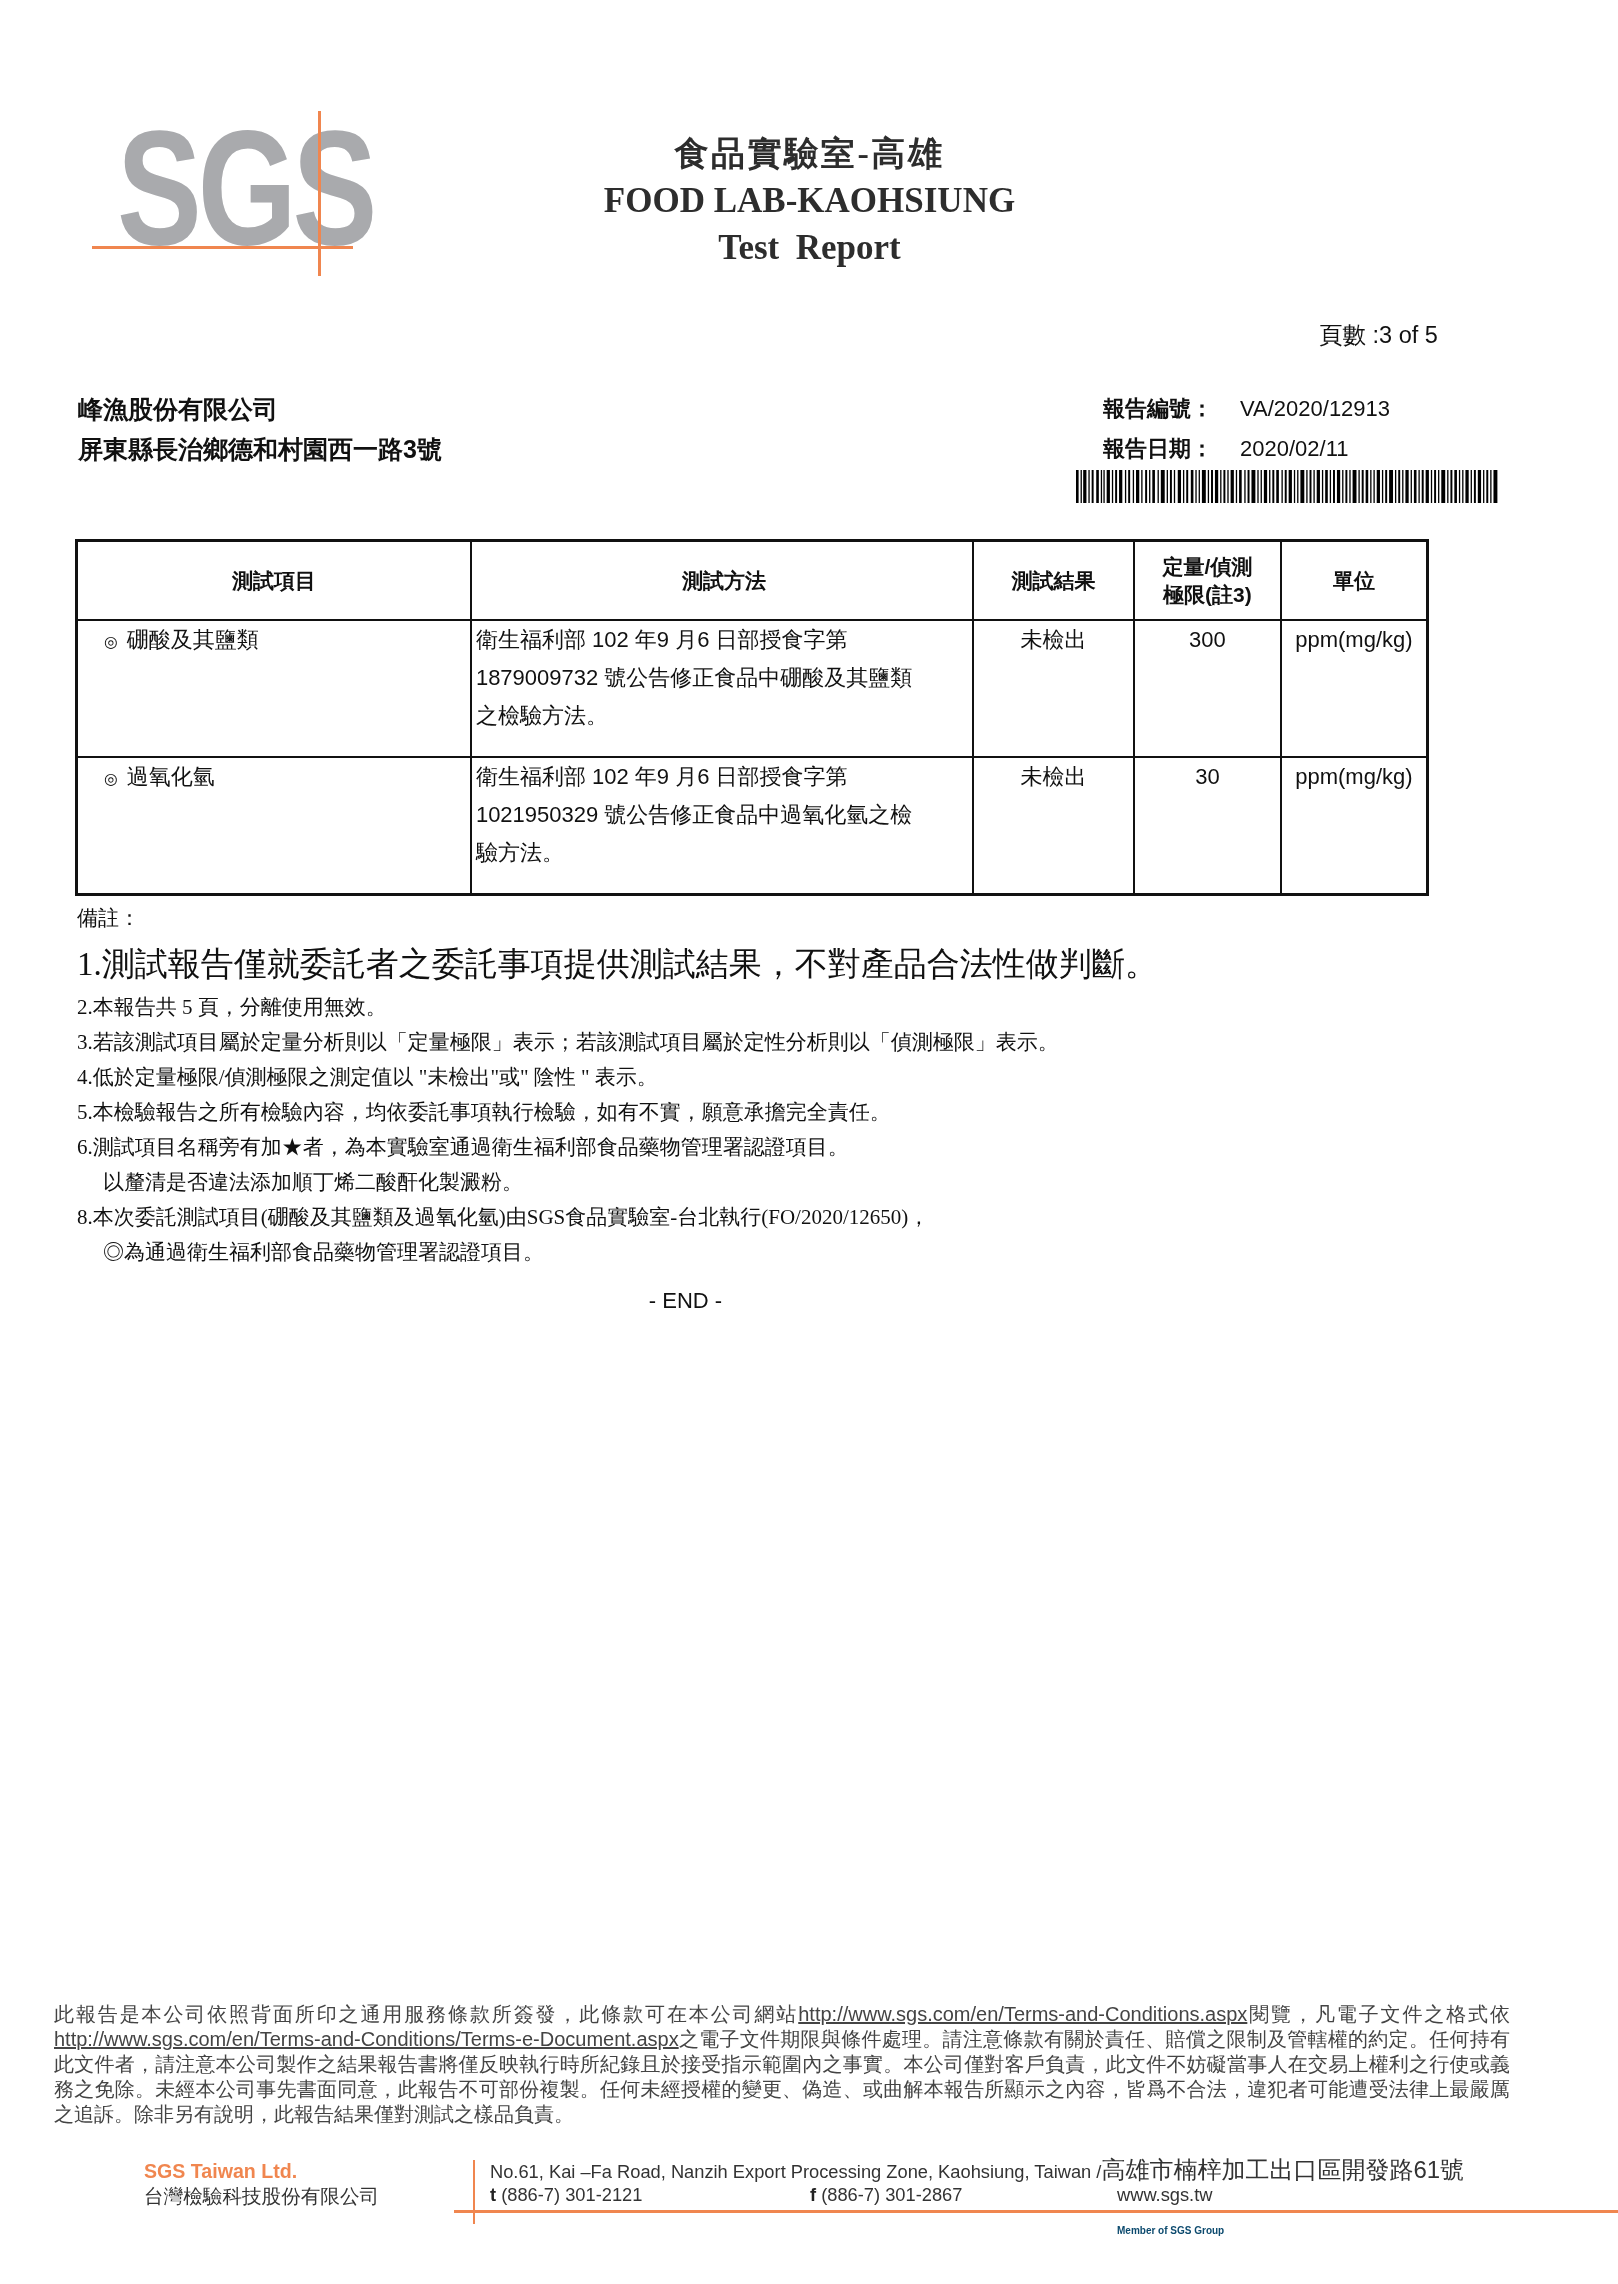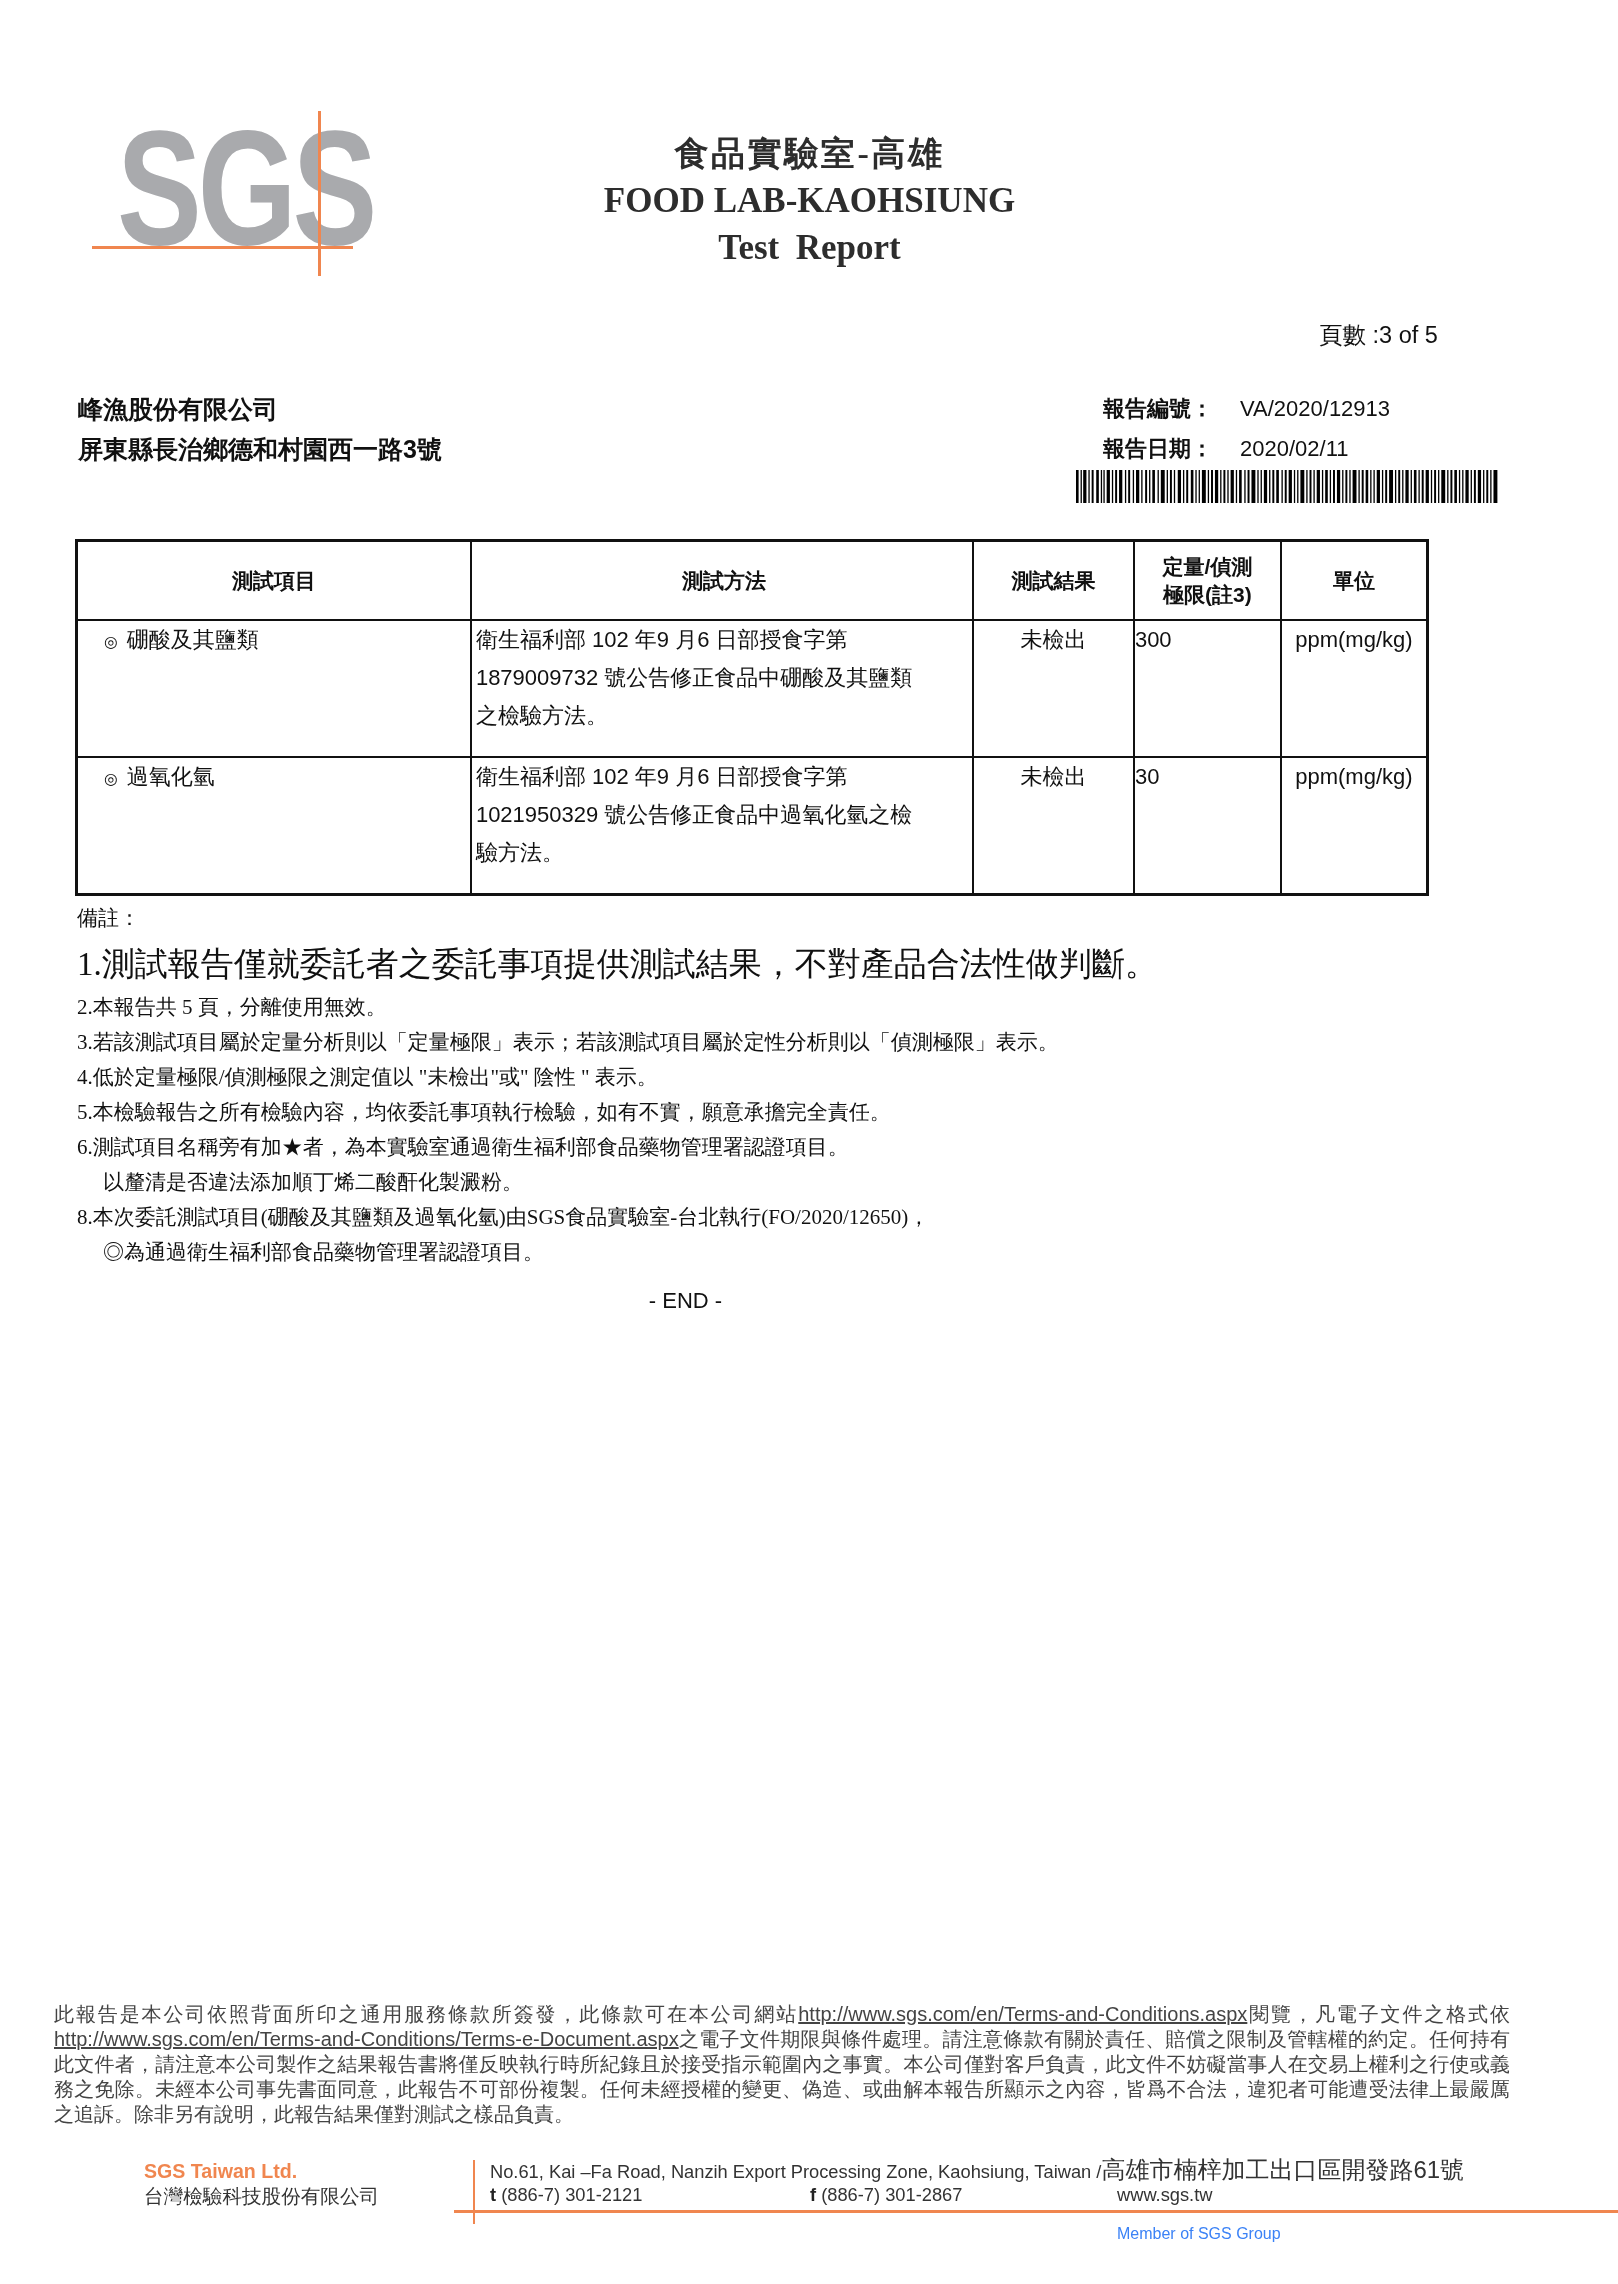--- a/index.html
+++ b/index.html
@@ -28,21 +28,21 @@
   .barcode { left: 1076px; top: 470px; width: 424px; height: 33px; }
 
   
   .result-table { left: 75px; top: 539px; border-collapse: collapse; border: 3.3px solid #111; }
   .result-table th, .result-table td { border: 2px solid #111; font-size: 22px; vertical-align: top; padding: 0; }
   .result-table th { font-weight: bold; height: 77px; vertical-align: middle; text-align: center; font-size: 21px; }
   .result-table td { line-height: 38px; height: 135px; }
   .col-item { width: 366px; padding-left: 26px !important; }
   .col-method { width: 496px; padding-left: 3.9px !important; }
   .col-result { width: 159px; text-align: center; margin-top: 20px; }
-  .col-limit { width: 145px; text-align: left; }
+  .col-limit { width: 145px; text-align: center; }
   .col-unit { width: 144px; text-align: center; }
   .th-item { width: 366px; border-radius: 18px; }
   .bullet { font-size: 15.7px; margin-right: 9.1px; }
 
   
   .notes { left: 77px; top: 904px; width: 1436px; font-family: "Liberation Serif", serif; color: #111; }
   .notes .hdr { font-size: 21px; line-height: 29px; }
   .notes .n1 { font-size: 33px; line-height: 52px; margin-top: 5.2px; }
   .notes .n { font-size: 21px; line-height: 35px; }
   .notes .indent { padding-left: 26px; }
@@ -56,21 +56,21 @@
   .foot-left { left: 144px; top: 2160px; width: 326px; text-align: left; }
   .foot-company-en { font-size: 19.6px; font-weight: bold; color: #f0864f; line-height: 23.5px; }
   .foot-company-cn { font-size: 19.6px; color: #333; line-height: 25px; font-family: "Liberation Serif", serif; }
   .foot-vline { left: 473px; top: 2160px; width: 2px; height: 64px; background: #f0864f; }
   .foot-hline { left: 454px; top: 2210px; width: 1164px; height: 2.6px; background: #f0864f; }
   .foot-addr { left: 490px; top: 2158px; font-size: 18.3px; color: #333; line-height: 23.5px; white-space: nowrap; }
   .foot-addr .cn { font-family: Liberation Sans, sans-serif; font-size: 24px; }
   .foot-tel { left: 490px; top: 2184px; font-size: 18.3px; color: #333; }
   .foot-fax { left: 810px; top: 2184px; font-size: 18.3px; color: #333; }
   .foot-web { left: 1117px; top: 2184px; font-size: 18.3px; color: #333; }
-  .foot-member { left: 1117px; top: 2225px; font-size: 16px; color: #3b82f6; font-weight: normal; }
+  .foot-member { left: 1117px; top: 2225px; font-size: 10px; color: #0c4a6e; font-weight: bold; }
   b.tf { font-weight: bold; color: #222; }
 </style>
 </head>
 <body>
 
 <div class="abs logo-wrap">
   <div class="logo-text">SGS</div>
   <div class="logo-hline"></div>
   <div class="logo-vline"></div>
 </div>

